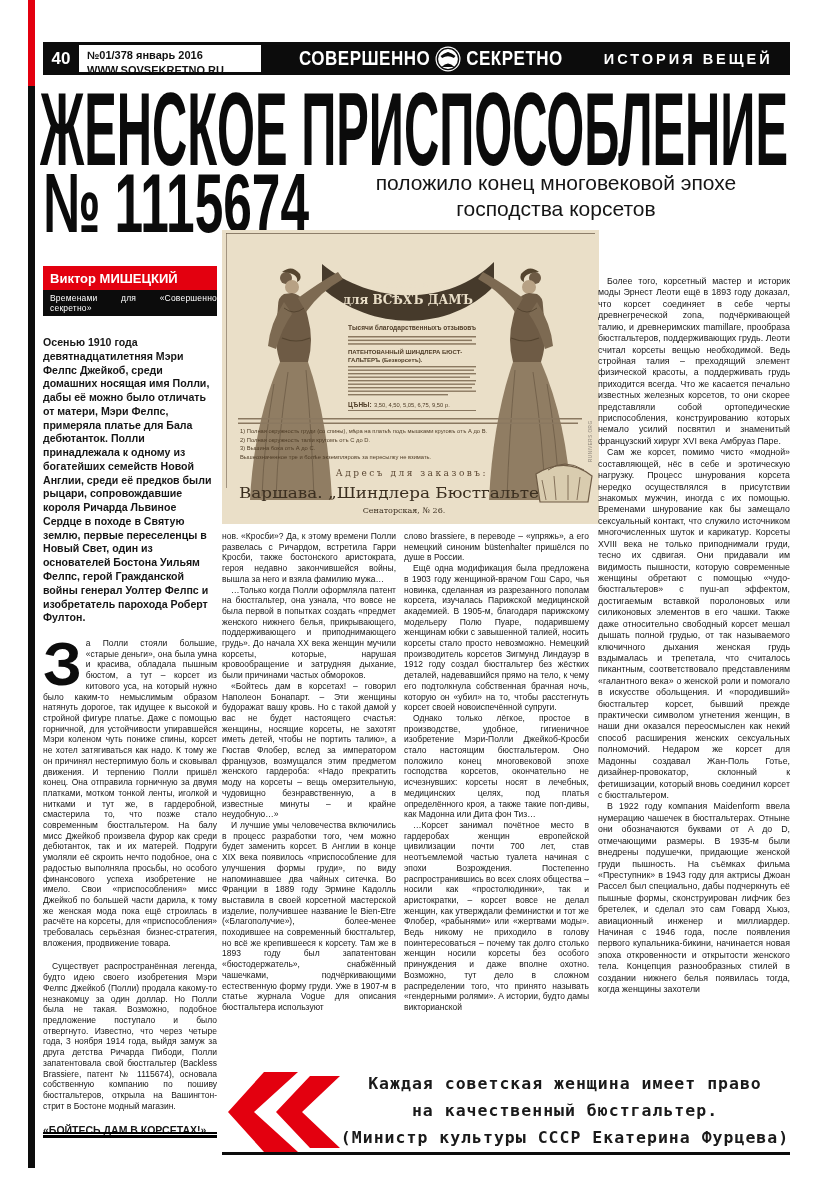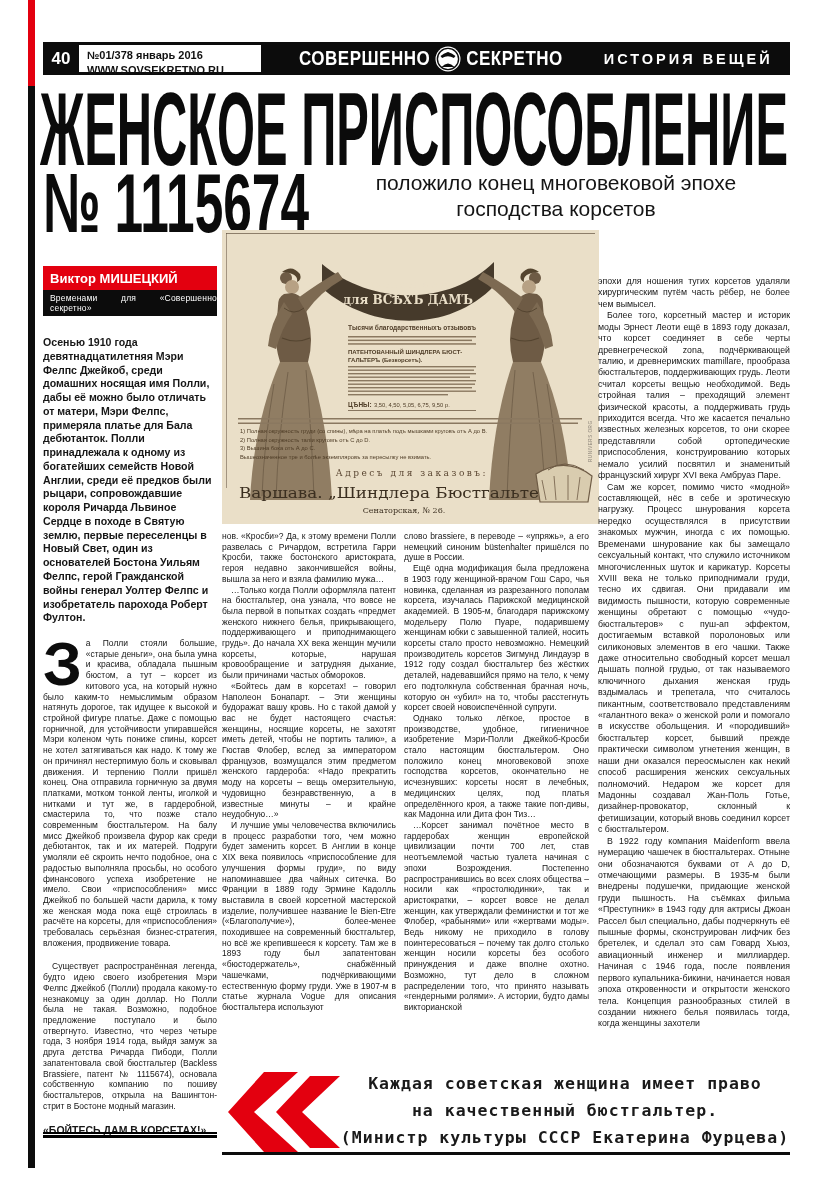--- a/index.html
+++ b/index.html
@@ -191,21 +191,20 @@
     <p class="ind">«Бойтесь дам в корсетах! – говорил Наполеон Бонапарт. – Эти женщины будоражат вашу кровь. Но с такой дамой у вас не будет настоящего счастья: женщины, носящие корсеты, не захотят иметь детей, чтобы не портить талию», а Гюстав Флобер, вслед за императором французов, возмущался этим предметом женского гардероба: «Надо прекратить моду на корсеты – вещь омерзительную, чудовищно безнравственную, а в известные минуты – и крайне неудобную…»</p>
     <p class="ind">И лучшие умы человечества включились в процесс разработки того, чем можно будет заменить корсет. В Англии в конце XIX века появилось «приспособление для улучшения формы груди», по виду напоминавшее два чайных ситечка. Во Франции в 1889 году Эрмине Кадолль выставила в своей корсетной мастерской изделие, получившее название le Bien-Etre («Благополучие»), более-менее походившее на современный бюстгальтер, но всё же крепившееся к корсету. Там же в 1893 году был запатентован «бюстодержатель», снабжённый чашечками, подчёркивающими естественную форму груди. Уже в 1907-м в статье журнала Vogue для описания бюстгальтера используют</p>
   </div>
   <div class="abs col col3">
     <p class="noind">слово brassiere, в переводе – «упряжь», а его немецкий синоним büstenhalter пришёлся по душе в России.</p>
     <p class="ind">Ещё одна модификация была предложена в 1903 году женщиной-врачом Гош Саро, чья новинка, сделанная из разрезанного пополам корсета, изучалась Парижской медицинской академией. В 1905-м, благодаря парижскому модельеру Полю Пуаре, подарившему женщинам юбки с завышенной талией, носить корсеты стало просто невозможно. Немецкий производитель корсетов Зигмунд Линдауэр в 1912 году создал бюстгальтер без жёстких деталей, надевавшийся прямо на тело, к чему его подтолкнула собственная брачная ночь, которую он «убил» на то, чтобы расстегнуть корсет своей новоиспечённой супруги.</p>
     <p class="ind">Однако только лёгкое, простое в производстве, удобное, гигиеничное изобретение Мэри-Полли Джейкоб-Кросби стало настоящим бюстгальтером. Оно положило конец многовековой эпохе господства корсетов, окончательно не исчезнувших: корсеты носят в лечебных, медицинских целях, под платья определённого кроя, а также такие поп-дивы, как Мадонна или Дита фон Тиз…</p>
     <p class="ind">…Корсет занимал почётное место в гардеробах женщин европейской цивилизации почти 700 лет, став неотъемлемой частью туалета начиная с эпохи Возрождения. Постепенно распространившись во всех слоях общества – носили как «простолюдинки», так и аристократки, – корсет вовсе не делал женщин, как утверждали феминистки и тот же Флобер, «рабынями» или «жертвами моды». Ведь никому не приходило в голову поинтересоваться – почему так долго столько женщин носили корсеты без особого принуждения и даже вполне охотно. Возможно, тут дело в сложном распределении того, что принято называть «гендерными ролями». А истории, будто дамы викторианской</p>
   </div>
   <div class="abs col col4">
-    <p class="noind">эпохи для ношения тугих корсетов удаляли хирургическим путём часть рёбер, не более чем вымысел.</p>
     <p class="ind">Более того, корсетный мастер и историк моды Эрнест Леоти ещё в 1893 году доказал, что корсет соединяет в себе черты древнегреческой zona, подчёркивающей талию, и древнеримских mamillare, прообраза бюстгальтеров, поддерживающих грудь. Леоти считал корсеты вещью необходимой. Ведь стройная талия – преходящий элемент физической красоты, а поддерживать грудь приходится всегда. Что же касается печально известных железных корсетов, то они скорее представляли собой ортопедические приспособления, конструированию которых немало усилий посвятил и знаменитый французский хирург XVI века Амбруаз Паре.</p>
     <p class="ind">Сам же корсет, помимо чисто «модной» составляющей, нёс в себе и эротическую нагрузку. Процесс шнурования корсета нередко осуществлялся в присутствии знакомых мужчин, иногда с их помощью. Временами шнурование как бы замещало сексуальный контакт, что служило источником многочисленных шуток и карикатур. Корсеты XVIII века не только приподнимали груди, тесно их сдвигая. Они придавали им видимость пышности, которую современные женщины обретают с помощью «чудо-бюстгальтеров» с пуш-ап эффектом, достигаемым вставкой поролоновых или силиконовых элементов в его чашки. Также даже относительно свободный корсет мешал дышать полной грудью, от так называемого ключичного дыхания женская грудь вздымалась и трепетала, что считалось пикантным, соответствовало представлениям «галантного века» о женской роли и помогало в искусстве обольщения. И «породивший» бюстгальтер корсет, бывший прежде практически символом угнетения женщин, в наши дни оказался переосмыслен как некий способ расширения женских сексуальных полномочий. Недаром же корсет для Мадонны создавал Жан-Поль Готье, дизайнер-провокатор, склонный к фетишизации, который вновь соединил корсет с бюстгальтером.</p>
     <p class="ind">В 1922 году компания Maidenform ввела нумерацию чашечек в бюстгальтерах. Отныне они обозначаются буквами от A до D, отмечающими размеры. В 1935-м были внедрены подушечки, придающие женской груди пышность. На съёмках фильма «Преступник» в 1943 году для актрисы Джоан Рассел был специально, дабы подчеркнуть её пышные формы, сконструирован лифчик без бретелек, и сделал это сам Говард Хьюз, авиационный инженер и миллиардер. Начиная с 1946 года, после появления первого купальника-бикини, начинается новая эпоха откровенности и открытости женского тела. Концепция разнообразных стилей в создании нижнего белья появилась тогда, когда женщины захотели</p>
   </div>
 
   <div class="abs quote">
     <svg class="quote-chevrons" width="118" height="80" viewBox="0 0 118 80">
       <polygon points="36,0 70,0 26,40 70,80 36,80 0,40" fill="#e3000f"></polygon>
       <polygon points="82,4 112,4 74,40 112,76 82,76 48,40" fill="#e3000f"></polygon>
     </svg>

